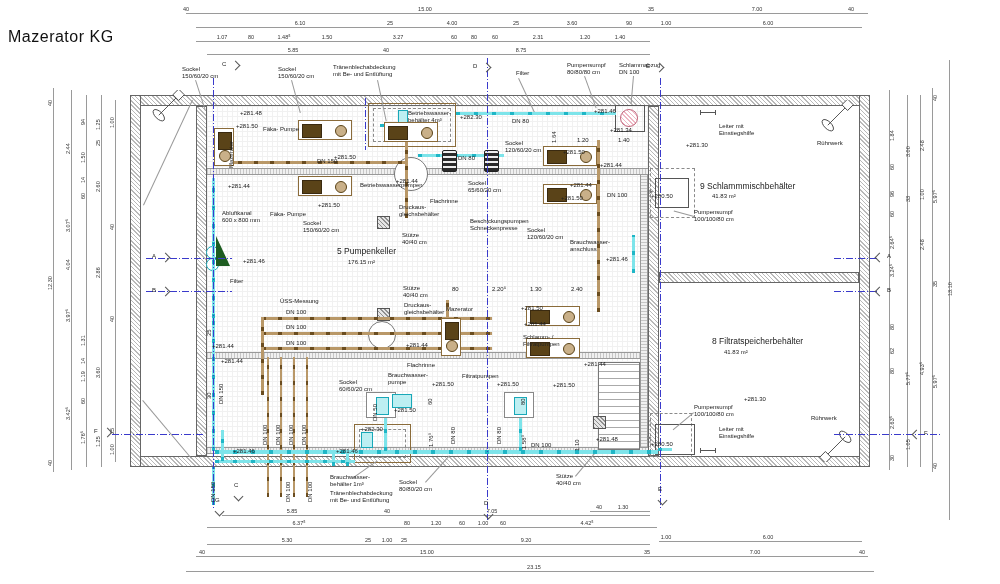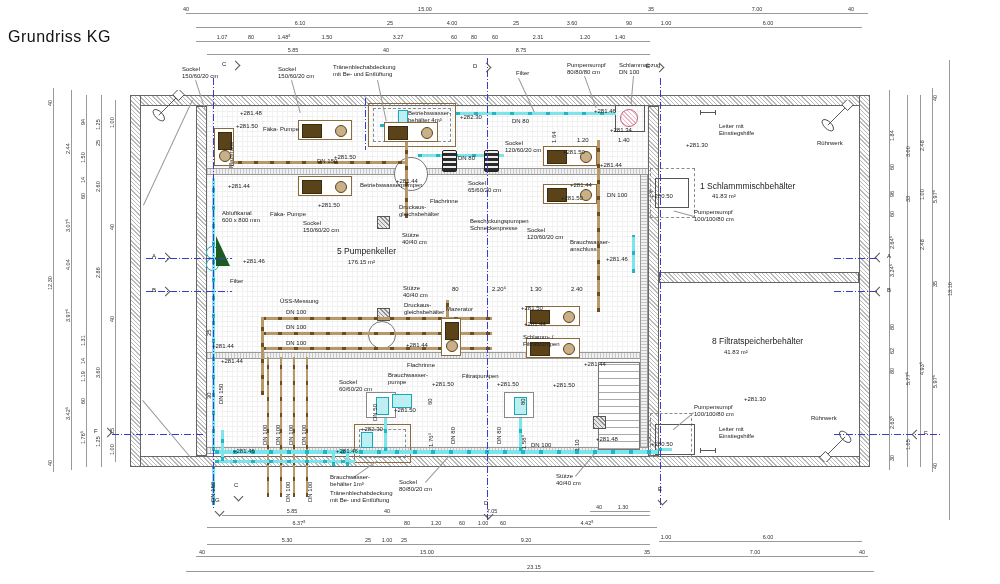--- a/index.html
+++ b/index.html
@@ -51,21 +51,21 @@
   .arr{position:absolute;font-size:7px;line-height:7px;color:#777;z-index:15;}
   .marker{position:absolute;width:12px;height:12px;z-index:31;}
   .marker .chev{position:absolute;left:2px;top:2px;width:7px;height:7px;border-top:1px solid #555;border-right:1px solid #555;}
   .marker .lab{position:absolute;font-size:6px;color:#222;}
   .agit{position:absolute;z-index:9;}
 </style>
 </head>
 <body>
 
 <div id="plan">
-  <div class="title">Grundriss KG</div>
+  <div class="title">Mazerator KG</div>
 
   <div class="cl" style="left:186px;top:13px;width:682px;height:1px"></div>
   <div class="cl" style="left:196px;top:27px;width:666px;height:1px"></div>
   <div class="cl" style="left:196px;top:41px;width:454px;height:1px"></div>
   <div class="cl" style="left:207px;top:54px;width:443px;height:1px"></div>
   <div class="cl" style="left:590px;top:511px;width:60px;height:1px"></div>
   <div class="cl" style="left:222px;top:515px;width:428px;height:1px"></div>
   <div class="cl" style="left:207px;top:527px;width:450px;height:1px"></div>
   <div class="cl" style="left:659px;top:541px;width:203px;height:1px"></div>
   <div class="cl" style="left:207px;top:544px;width:443px;height:1px"></div>
@@ -279,21 +279,21 @@
 40/40 cm</div>
     <div class="ann" style="left: 570px; top: 239px;">Brauchwasser-
 anschluss</div>
     <div class="ann" style="left: 606px; top: 256px;">+281.46</div>
     <div class="ann t" style="left: 337px; top: 247px;">5 Pumpenkeller</div>
     <div class="ann" style="left: 348px; top: 259px;">176.15 m²</div>
     <div class="ann" style="left: 719px; top: 123px;">Leiter mit
 Einstiegshilfe</div>
     <div class="ann" style="left: 817px; top: 140px;">Rührwerk</div>
     <div class="ann" style="left: 686px; top: 142px;">+281.30</div>
-    <div class="ann t" style="left: 700px; top: 182px;">1 Schlammmischbehälter</div>
+    <div class="ann t" style="left: 700px; top: 182px;">9 Schlammmischbehälter</div>
     <div class="ann" style="left: 712px; top: 193px;">41.83 m²</div>
     <div class="ann" style="left: 651px; top: 193px;">+280.50</div>
     <div class="ann" style="left: 694px; top: 209px;">Pumpensumpf
 100/100/80 cm</div>
     <div class="ann" style="left: 280px; top: 298px;">ÜSS-Messung</div>
     <div class="ann" style="left: 286px; top: 309px;">DN 100</div>
     <div class="ann" style="left: 286px; top: 324px;">DN 100</div>
     <div class="ann" style="left: 286px; top: 340px;">DN 100</div>
     <div class="ann rot" style="left: 206px; top: 336px;">25</div>
     <div class="ann rot" style="left: 206px; top: 399px;">30</div>

